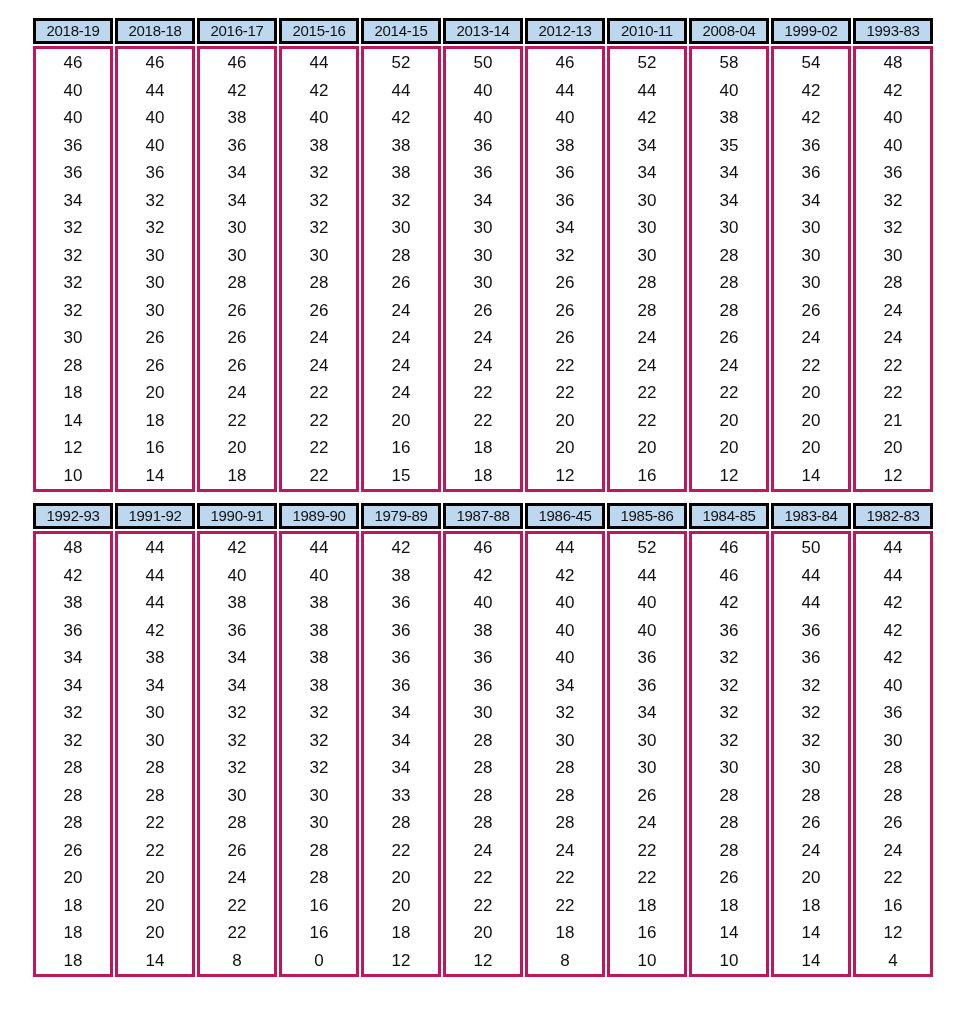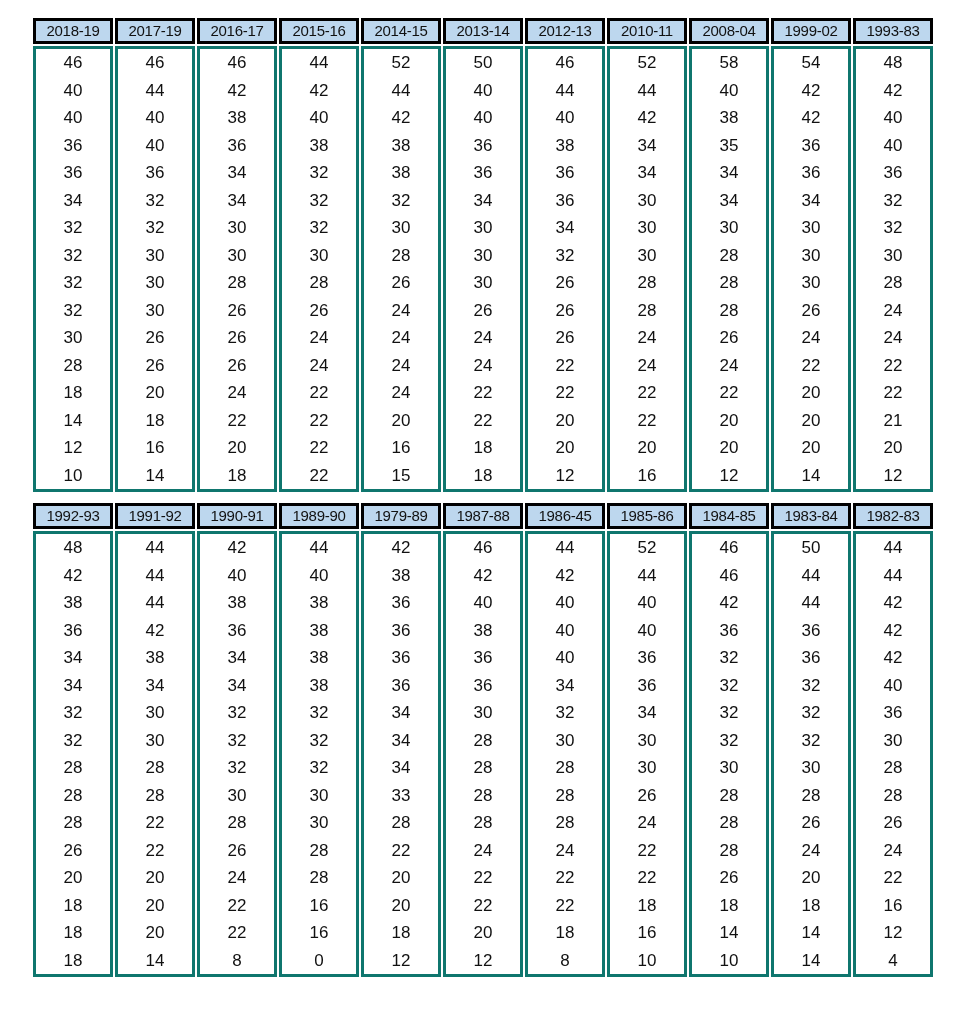--- a/index.html
+++ b/index.html
@@ -35,21 +35,21 @@
     background: #BDD7EE;
     text-align: center;
     font-size: 15px;
     line-height: 20px;
     letter-spacing: -0.3px;
     margin-bottom: 2px;
   }
   .col-box {
     box-sizing: border-box;
     width: 80px;
-    border: 3px solid #0f766e;
+    border: 3px solid #be185d;
     background: #ffffff;
   }
   .cell {
     height: 27.5px;
     line-height: 27.5px;
     text-align: center;
     font-size: 17px;
   }
 </style>
 </head>
@@ -72,21 +72,21 @@
           <div class="cell">32</div>
           <div class="cell">30</div>
           <div class="cell">28</div>
           <div class="cell">18</div>
           <div class="cell">14</div>
           <div class="cell">12</div>
           <div class="cell">10</div>
         </div>
       </div>
       <div class="col">
-        <div class="col-header">2017-19</div>
+        <div class="col-header">2018-18</div>
         <div class="col-box">
           <div class="cell">46</div>
           <div class="cell">44</div>
           <div class="cell">40</div>
           <div class="cell">40</div>
           <div class="cell">36</div>
           <div class="cell">32</div>
           <div class="cell">32</div>
           <div class="cell">30</div>
           <div class="cell">30</div>

